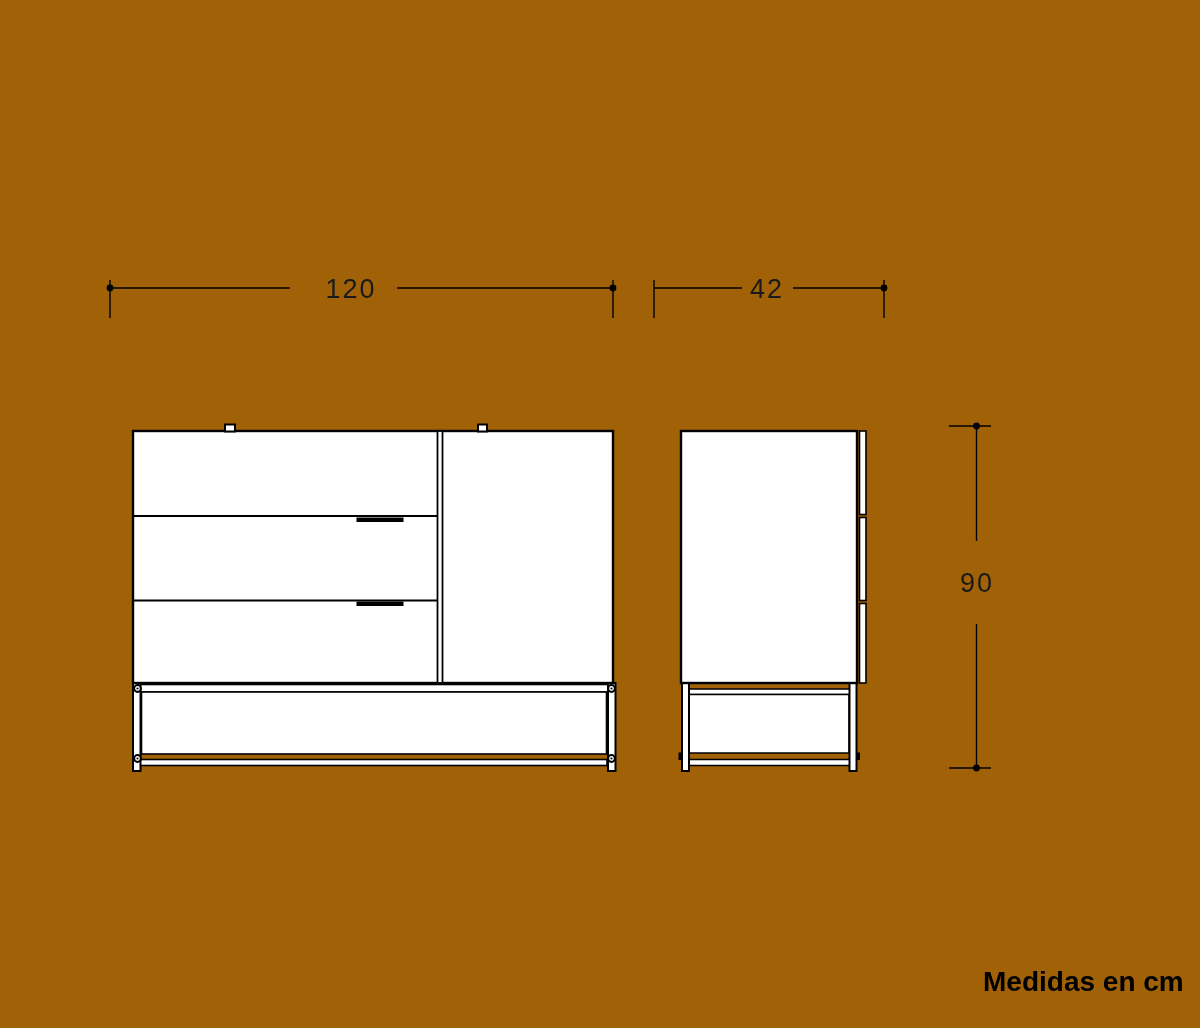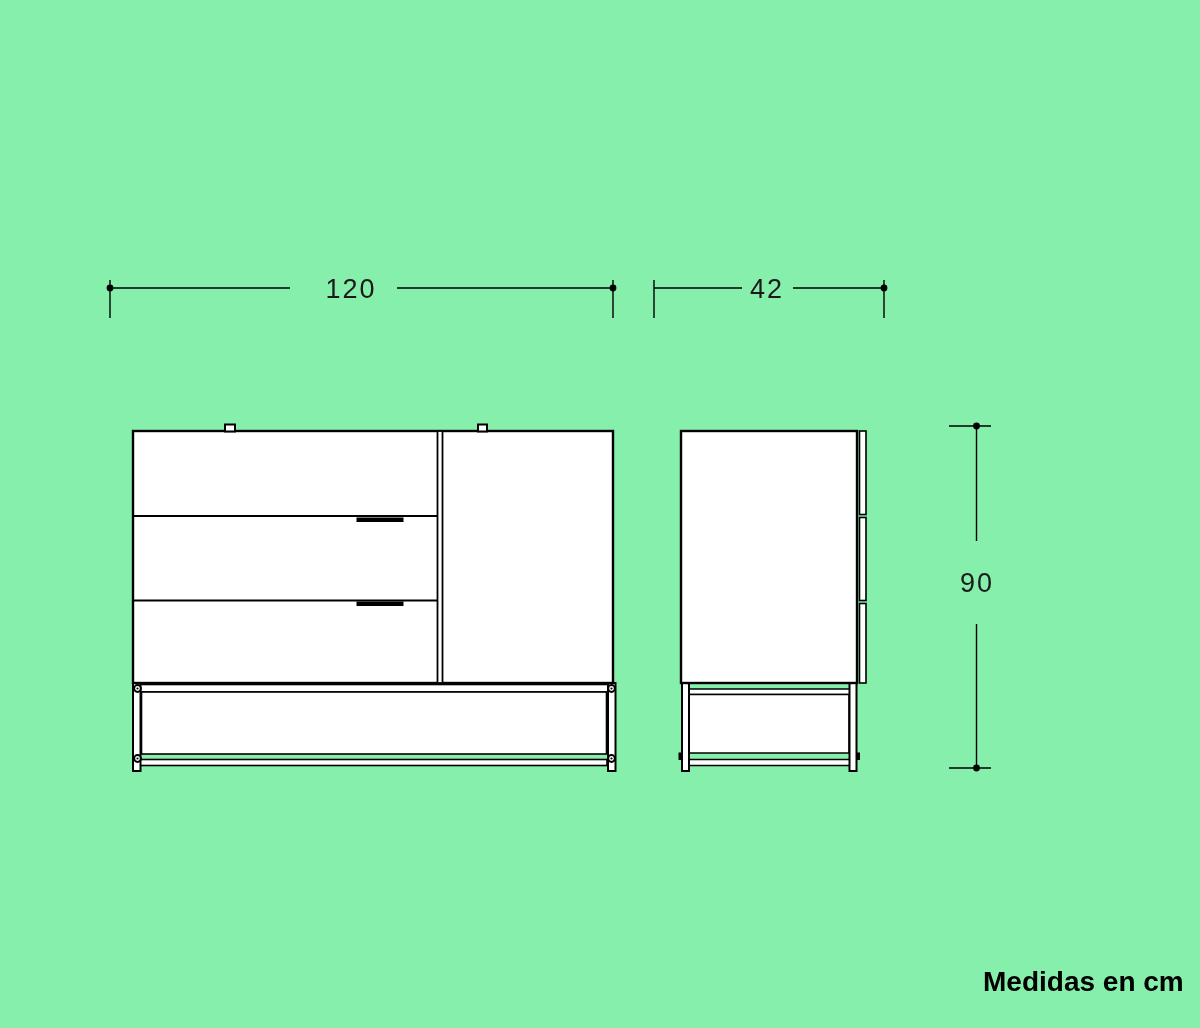--- a/index.html
+++ b/index.html
@@ -4,21 +4,21 @@
 <style>
   html, body {
     margin: 0;
     padding: 0;
     background: #ffffff;
   }
   .canvas {
     position: relative;
     width: 1200px;
     height: 1028px;
-    background: #86efac;
+    background: #a16207;
     overflow: hidden;
     font-family: "Liberation Sans", sans-serif;
   }
   svg { display: block; }
   .ln   { stroke: #000000; fill: none; }
   .panel{ fill: #ffffff; stroke: #000000; }
   .bar  { fill: #000000; stroke: none; }
   .dim-text {
     font-family: "Liberation Sans", sans-serif;
     font-size: 27px;

